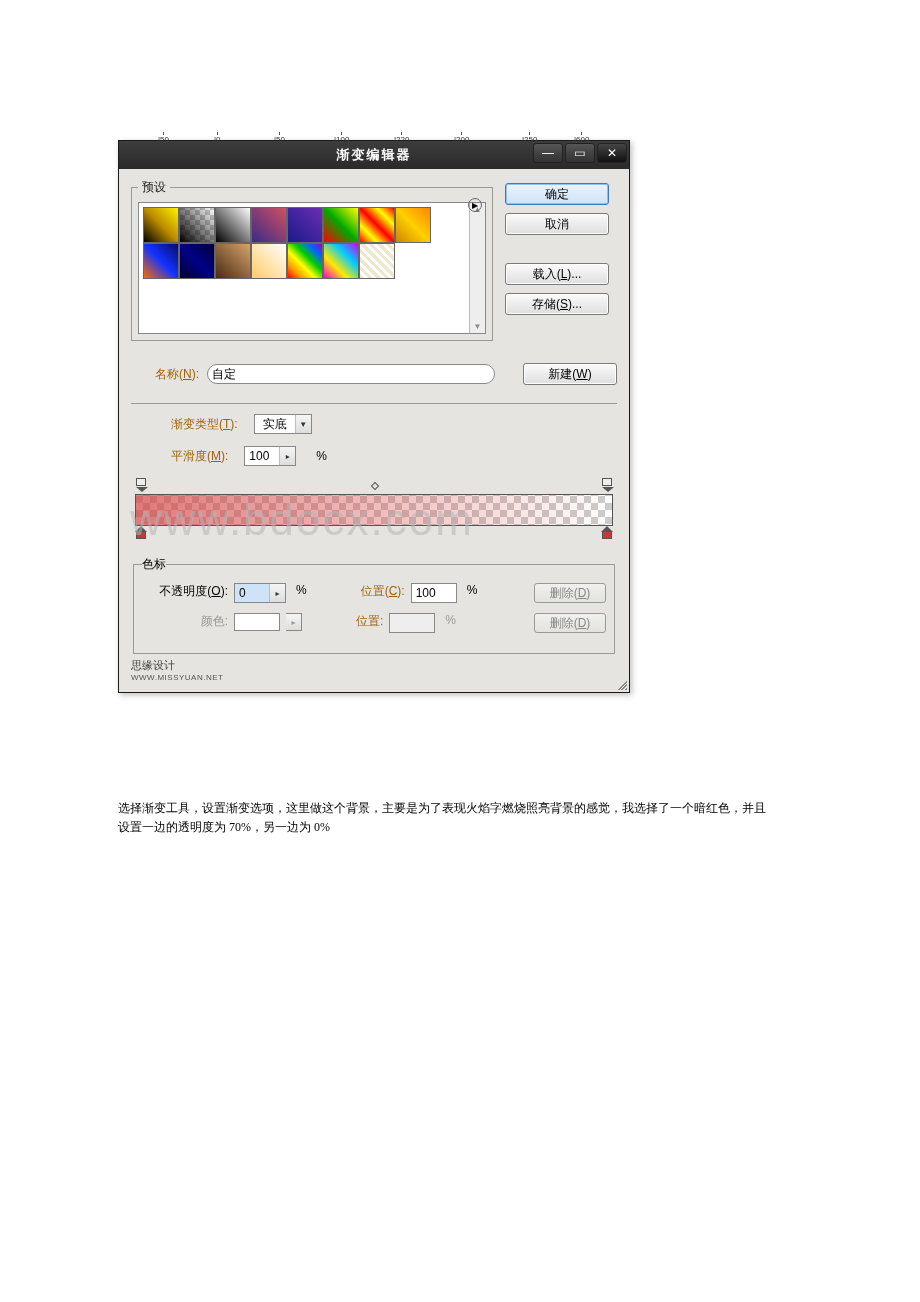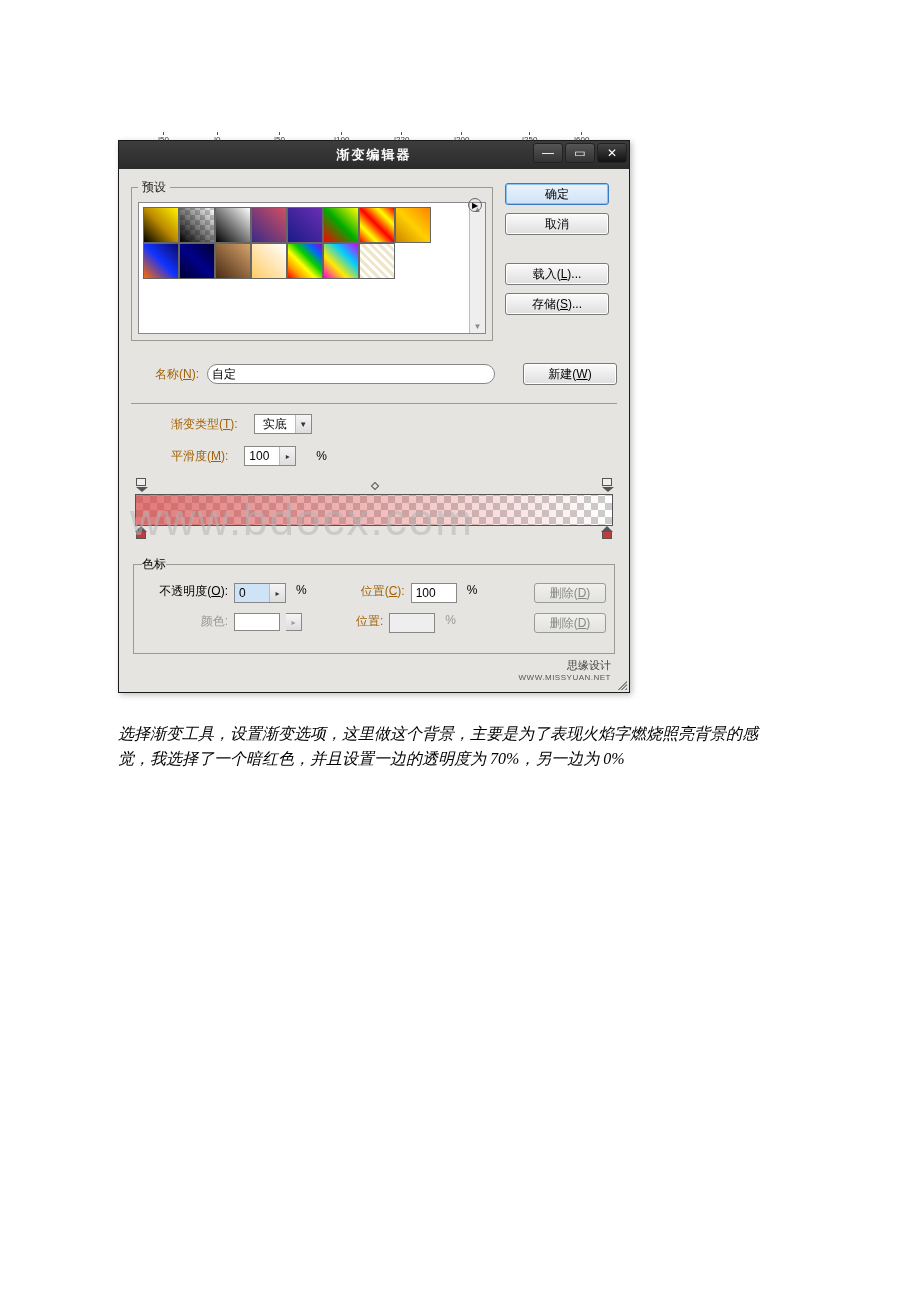--- a/index.html
+++ b/index.html
@@ -171,38 +171,37 @@
     background: linear-gradient(#f0f0ee,#e2e2de); color: #888; display: flex;
     align-items: center; justify-content: center;
   }
   .disabled { color: #999; }
   .disabled .text-input, .disabled input { background: #eee; }
   .color-well {
     width: 46px; height: 18px; border: 1px solid #888; background: #fff;
   }
   .dd-mini { width:16px;height:18px;border:1px solid #888;border-left:none;background:linear-gradient(#f5f5f5,#ddd);display:flex;align-items:center;justify-content:center;font-size:8px;color:#999;}
   .footer-credit {
-    text-align: right; padding: 4px 6px 4px 0; font-size: 11px; color: #444;
+    padding: 4px 6px 4px 0; font-size: 11px; color: #444;
   }
   .footer-credit .small { font-size: 8px; letter-spacing: .5px; color: #555; display:block;}
   .resize-grip {
     position:absolute;right:2px;bottom:2px;width:12px;height:12px;
     background:
       linear-gradient(135deg,transparent 0 60%,#888 60% 68%,transparent 68% 100%),
       linear-gradient(135deg,transparent 0 75%,#888 75% 83%,transparent 83% 100%),
       linear-gradient(135deg,transparent 0 90%,#888 90% 98%,transparent 98% 100%);
   }
   .watermark {
     position:absolute; top: 495px; left: 130px; font-size: 44px; color: rgba(180,180,180,.55);
     font-family: Arial, sans-serif; letter-spacing: 2px; pointer-events:none; white-space:nowrap;
   }
   .desc-text {
-    margin-top: 29px; width: 654px; font-size: 16px; line-height: 1.55;
+    margin-top: 106px; width: 654px; font-size: 12px; line-height: 1.55;
     font-family: "SimSun","Songti SC",serif;
-    font-style: italic;
   }
   u { text-decoration: underline; }
 </style>
 </head>
 <body>
 
 <div class="page">
 
   <div class="ruler">
     <span class="tick" style="left:40px">|50</span>

